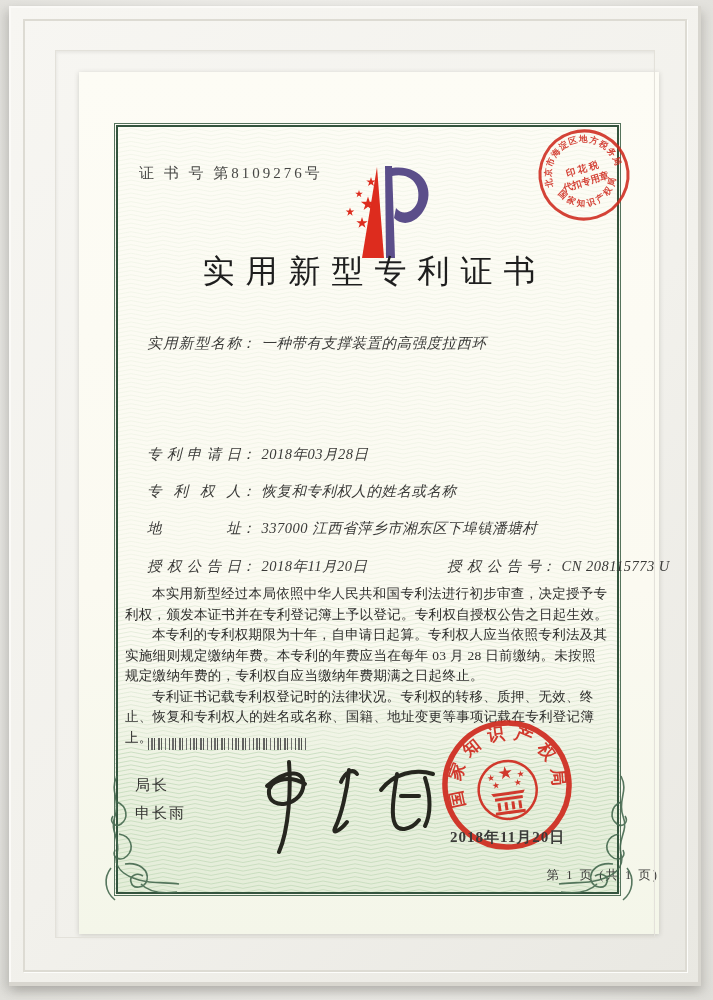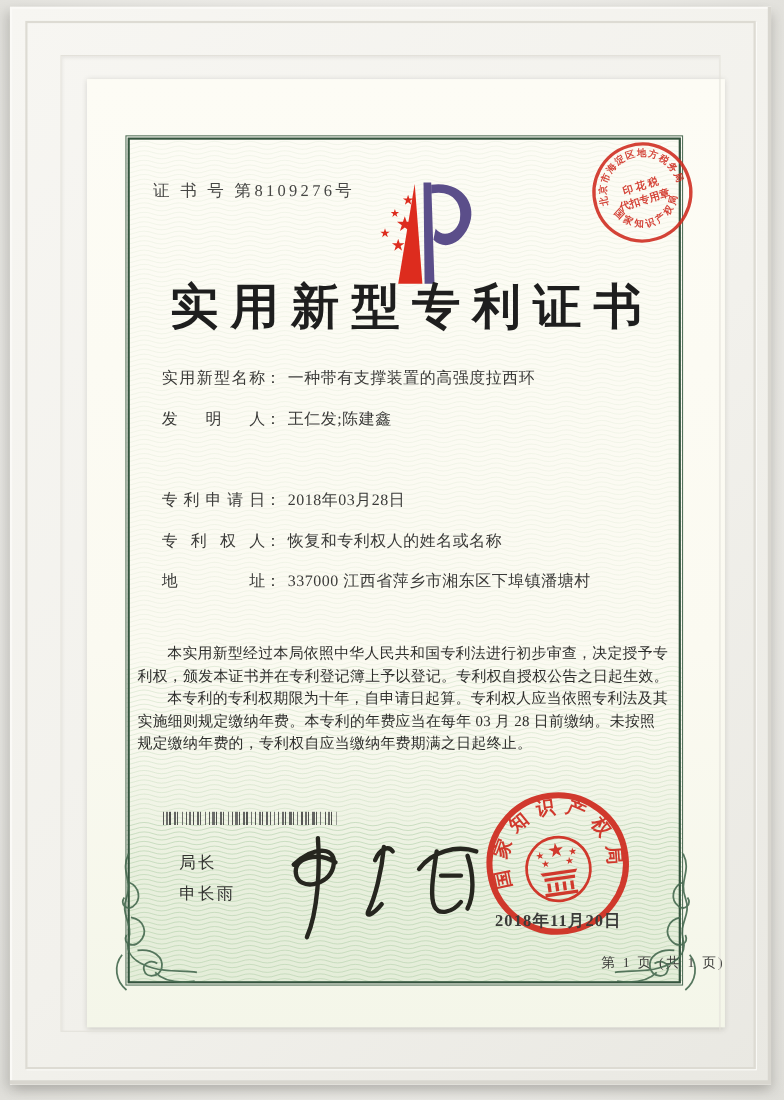--- a/index.html
+++ b/index.html
@@ -42,36 +42,36 @@
   .waves-svg { position:absolute; left:36px; top:52px; pointer-events:none; }
   .tint {
     position:absolute; left:38px; top:54px; width:501px; height:767px;
     background:linear-gradient(180deg, rgba(210,228,200,0) 70%, rgba(196,219,184,0.28) 88%, rgba(196,219,184,0.34) 100%);
     pointer-events:none;
   }
   
   .cert-no { position:absolute; left:60px; top:92px; font-size:15px; letter-spacing:3px; color:#474745; }
   .logo-svg { position:absolute; left:243px; top:88px; }
   .title { position:absolute; left:0; top:178px; width:100%; text-align:center;
-           font-size:44px; font-weight:700; letter-spacing:11px; color:#1e1e1e; text-indent:11px; }
-  .field-row { position:absolute; left:68px; font-size:14.5px; color:#3a3a38; white-space:nowrap; }
+           font-size:32px; font-weight:400; letter-spacing:11px; color:#1e1e1e; text-indent:11px; }
+  .field-row { position:absolute; left:68px; font-size:14.5px; color:#3a3a38; white-space:nowrap;font-style:italic; }
   .field-label { display:inline-block; width:94px; text-align:justify; text-align-last:justify; vertical-align:bottom; }
   .field-colon { margin-right:6px; }
   .field-value { letter-spacing:0.5px; }
   .grant-right { position:absolute; left:300px; top:0; }
   .paragraphs { position:absolute; left:46px; top:512px; width:484px;
                 font-size:13.5px; line-height:20.5px; color:#2e2e2c; }
   .paragraphs p { text-indent:2em; letter-spacing:0.3px; }
   .barcode { position:absolute; left:69px; top:666px; width:158px; height:12px; opacity:0.85;
     background:repeating-linear-gradient(90deg,
       #3c3c3c 0 1px, transparent 1px 3px, #555 3px 5px, transparent 5px 6px,
       #333 6px 7px, transparent 7px 10px, #4a4a4a 10px 12px, transparent 12px 13px,
       #3c3c3c 13px 14px, transparent 14px 17px, #5a5a5a 17px 18px, transparent 18px 21px);
   }
-  .director { position:absolute; left:84px; top:699px; font-size:15px; color:#333331; line-height:28px; letter-spacing:2px;
+  .director { position:absolute; left:56px; top:699px; font-size:15px; color:#333331; line-height:28px; letter-spacing:2px;
               font-family:"Liberation Sans","DejaVu Sans",sans-serif; }
   .signature-svg { position:absolute; left:150px; top:672px; }
   .seal-svg { position:absolute; left:355px; top:640px; }
   .topseal-svg { position:absolute; left:455px; top:53px; }
   .seal-date { position:absolute; left:371px; top:756px; font-size:15px; color:#3b3b39; letter-spacing:1px; font-weight:600; }
   .footer { position:absolute; left:0; top:795px; width:100%; text-align:right; font-size:12.5px; color:#3c3c3a; letter-spacing:2px; }
   .orn { position:absolute; pointer-events:none; }
   .orn-left { left:12px; top:700px; }
   .orn-right { right:12px; top:700px; transform:scaleX(-1); }
 </style>
@@ -301,36 +301,40 @@
         <text x="50" y="47" font-size="9.5" font-weight="bold" text-anchor="middle">印 花 税</text>
         <text x="50" y="60" font-size="9.5" font-weight="bold" text-anchor="middle">代扣专用章</text>
       </g>
     </svg>
 
     <div class="title">实用新型专利证书</div>
 
     <div class="field-row" style="top:262px">
       <span class="field-label">实用新型名称</span><span class="field-colon">：</span><span class="field-value">一种带有支撑装置的高强度拉西环</span>
     </div>
-    <div class="field-row" style="top:299px">
-      <span class="field-label">发明人</span><span class="field-colon">：</span><span class="field-value">王仁发;陈建鑫</span>
-    </div>
     <div class="field-row" style="top:373px">
       <span class="field-label">专利申请日</span><span class="field-colon">：</span><span class="field-value">2018年03月28日</span>
     </div>
     <div class="field-row" style="top:410px">
       <span class="field-label">专利权人</span><span class="field-colon">：</span><span class="field-value">恢复和专利权人的姓名或名称</span>
     </div>
     <div class="field-row" style="top:447px">
       <span class="field-label">地址</span><span class="field-colon">：</span><span class="field-value">337000 江西省萍乡市湘东区下埠镇潘塘村</span>
+    </div>
+    <div class="field-row" style="top:485px">
+      <span class="field-label">授权公告日</span><span class="field-colon">：</span><span class="field-value">2018年11月20日</span>
+      <span class="grant-right">
+        <span class="field-label">授权公告号</span><span class="field-colon">：</span><span class="field-value">CN 208115773 U</span>
+      </span>
     </div>
 
     <div class="paragraphs">
       <p>本实用新型经过本局依照中华人民共和国专利法进行初步审查，决定授予专利权，颁发本证书并在专利登记簿上予以登记。专利权自授权公告之日起生效。</p>
       <p>本专利的专利权期限为十年，自申请日起算。专利权人应当依照专利法及其实施细则规定缴纳年费。本专利的年费应当在每年 03 月 28 日前缴纳。未按照规定缴纳年费的，专利权自应当缴纳年费期满之日起终止。</p>
+      <p>专利证书记载专利权登记时的法律状况。专利权的转移、质押、无效、终止、恢复和专利权人的姓名或名称、国籍、地址变更等事项记载在专利登记簿上。</p>
     </div>
 
     <div class="barcode"></div>
 
     <div class="director">
       <div>局长</div>
       <div>申长雨</div>
     </div>
 
     <svg class="signature-svg" width="230" height="140" viewBox="0 0 230 140">

